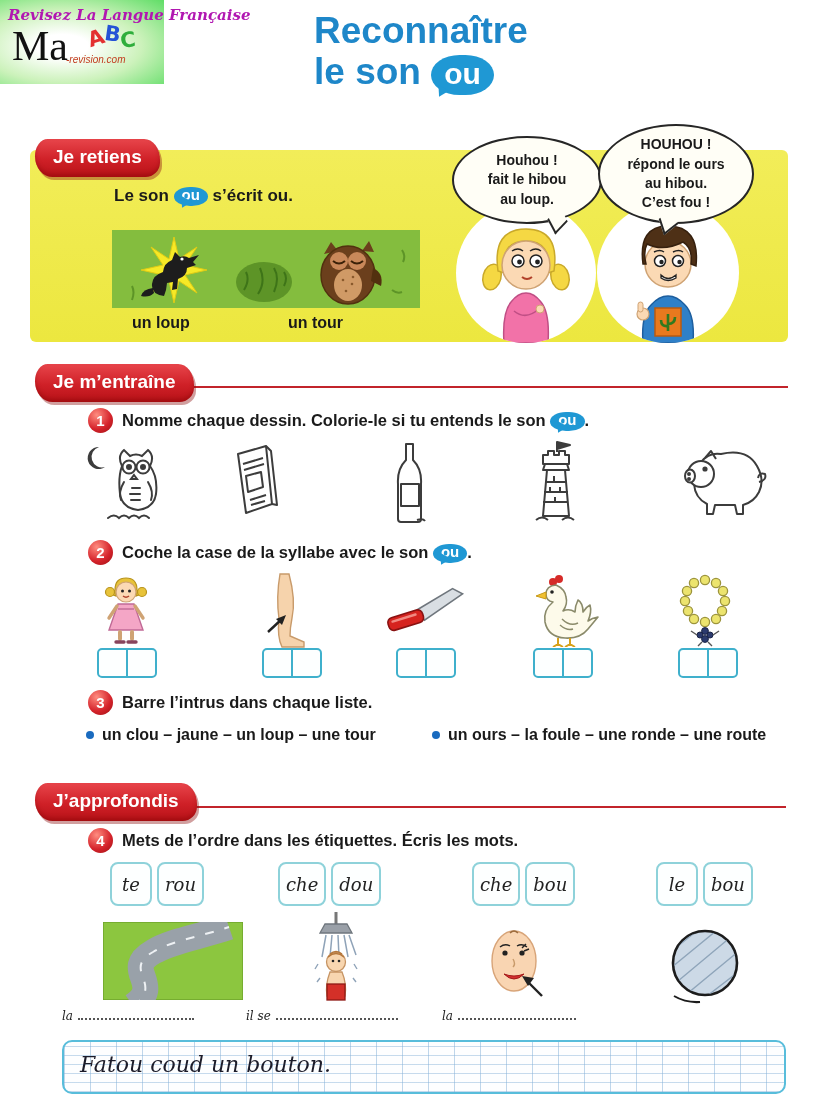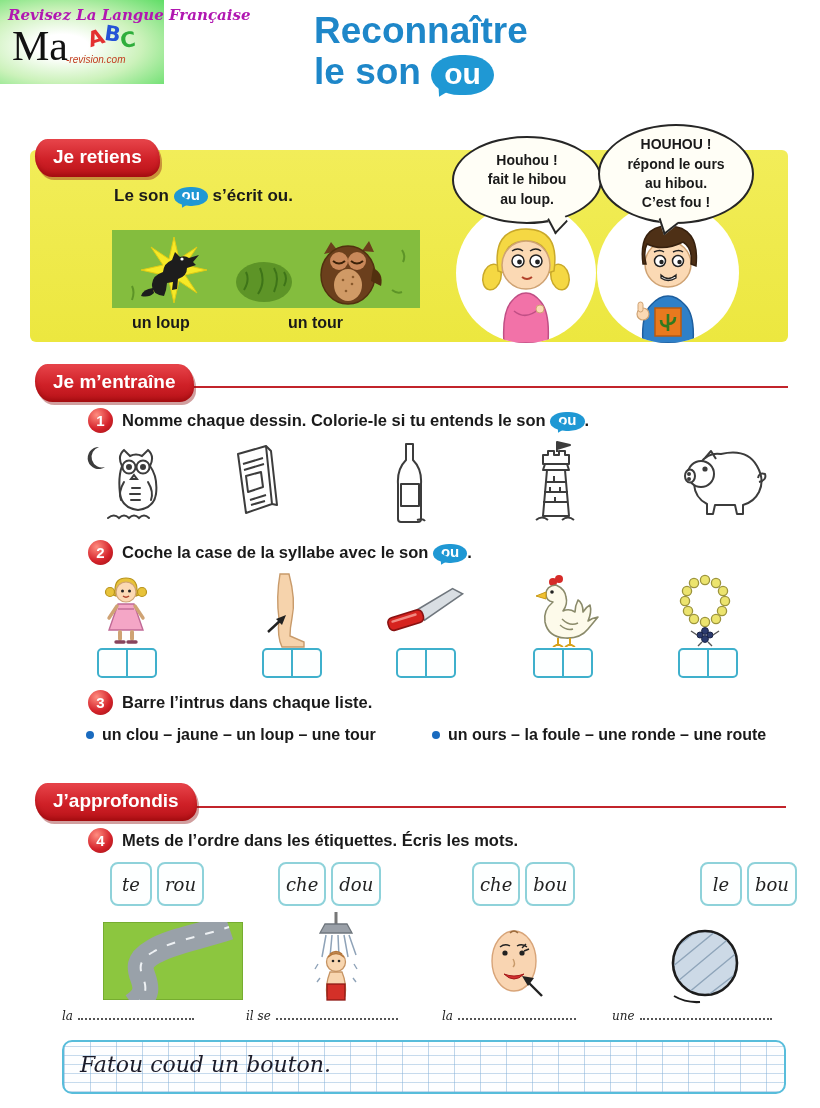--- a/index.html
+++ b/index.html
@@ -393,21 +393,21 @@
     <div class="tile">rou</div>
   </div>
   <div class="tile-group" style="left:278px;top:862px;">
     <div class="tile">che</div>
     <div class="tile">dou</div>
   </div>
   <div class="tile-group" style="left:472px;top:862px;">
     <div class="tile">che</div>
     <div class="tile">bou</div>
   </div>
-  <div class="tile-group" style="left:656px;top:862px;margin-left:44px;">
+  <div class="tile-group" style="left:656px;top:862px;">
     <div class="tile">le</div>
     <div class="tile">bou</div>
   </div>
 
   <div class="abs" style="left:103px;top:922px;">
     <svg width="140" height="78" viewBox="0 0 140 78">
       <rect width="140" height="78" fill="#8cc63f" stroke="#6fa52c" stroke-width="1.5"></rect>
       <path d="M30,84 C62,62 18,48 50,30 C68,19 96,15 126,5" stroke="#99a1a9" stroke-width="26" fill="none"></path>
       <path d="M30,84 C62,62 18,48 50,30 C68,19 96,15 126,5" stroke="#eef1f4" stroke-width="2" fill="none" stroke-dasharray="9 11"></path>
     </svg>
@@ -458,21 +458,18 @@
 
   <div class="answer" style="left:62px;top:1004px;">
     <span>la</span><span class="blank" style="width:116px;"></span>
   </div>
   <div class="answer" style="left:246px;top:1004px;">
     <span>il se</span><span class="blank" style="width:122px;"></span>
   </div>
   <div class="answer" style="left:442px;top:1004px;">
     <span>la</span><span class="blank" style="width:118px;"></span>
   </div>
-  <div class="answer" style="left:612px;top:1004px;">
-    <span>une</span><span class="blank" style="width:132px;"></span>
-  </div>
 
   <div class="abs writebox">
     <div class="writetext">Fatou coud un bouton.</div>
   </div>
 
 </div>
 
 </body></html>

